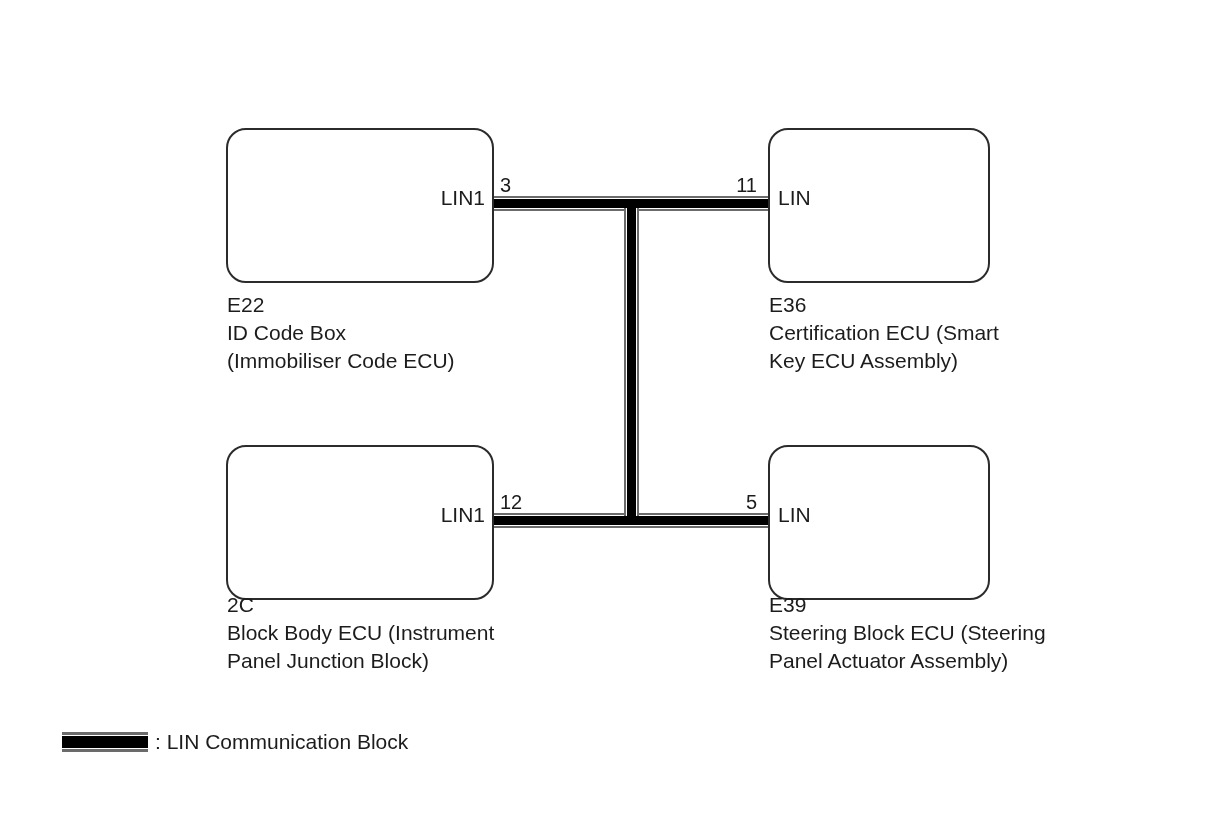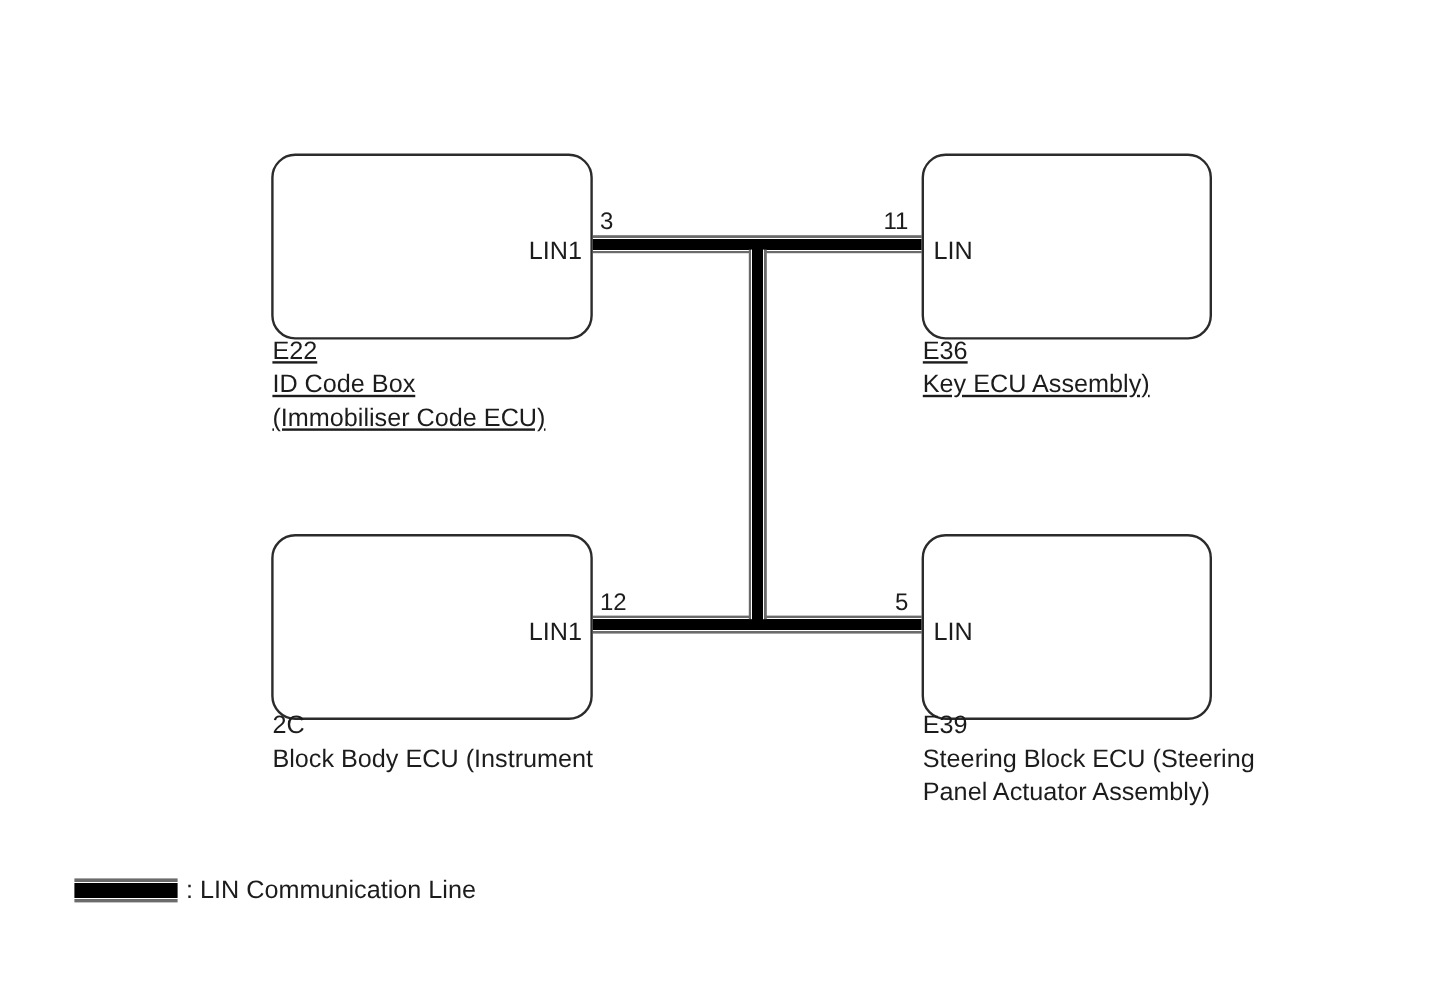--- a/index.html
+++ b/index.html
@@ -22,24 +22,24 @@
   }
   .ecu-box {
     position: relative;
     width: 268px;
     height: 155px;
     box-sizing: border-box;
     border: 2px solid #2b2b2b;
     border-radius: 20px;
     background: #ffffff;
   }
-  .node.wide .ecu-box { width: 242px; text-align: center; }
+  .node.wide .ecu-box { width: 222px; text-align: center; }
   .port-label {
     position: absolute;
-    top: 68px;
+    top: 56px;
     font-size: 21px;
     line-height: 24px;
     white-space: nowrap;
     color: #1c1c1c;
   }
   .port-right { right: 7px; }
   .port-left  { left: 8px; }
   .pin-number {
     position: absolute;
     top: 45px;
@@ -52,21 +52,21 @@
   .pin-out-left  { right: 279px; }
   .caption {
     position: absolute;
     left: 1px;
     width: 340px;
     font-size: 21px;
     line-height: 28px;
     white-space: nowrap;
     color: #1c1c1c;
   }
-  .row-top .caption    { top: 151px; text-decoration: underline; }
+  .row-top .caption    { top: 163px; }
   .row-bottom .caption { top: 146px; }
 
   
   .lin-h {
     position: absolute;
     height: 15px;
     background: linear-gradient(to bottom,
       #6b6b6b 0px, #6b6b6b 2px,
       #ffffff 2px, #ffffff 3px,
       #000000 3px, #000000 12px,
@@ -138,45 +138,47 @@
     </div>
   </div>
 
   <div class="node row-top wide" id="node-e36">
     <div class="ecu-box">
       <span class="port-label port-left">LIN</span>
     </div>
     <span class="pin-number pin-out-left">11</span>
     <div class="caption">
       <div>E36</div>
+      <div>Certification ECU (Smart</div>
       <div>Key ECU Assembly)</div>
     </div>
   </div>
 
   <div class="node row-bottom" id="node-2c">
     <div class="ecu-box">
       <span class="port-label port-right">LIN1</span>
     </div>
     <span class="pin-number pin-out-right">12</span>
     <div class="caption">
       <div>2C</div>
       <div>Block Body ECU (Instrument</div>
+      <div>Panel Junction Block)</div>
     </div>
   </div>
 
   <div class="node row-bottom wide" id="node-e39">
     <div class="ecu-box">
       <span class="port-label port-left">LIN</span>
     </div>
     <span class="pin-number pin-out-left">5</span>
     <div class="caption">
       <div>E39</div>
       <div>Steering Block ECU (Steering</div>
       <div>Panel Actuator Assembly)</div>
     </div>
   </div>
 
   <div class="legend">
     <div class="legend-swatch"></div>
-    <div class="legend-label">: LIN Communication Line</div>
+    <div class="legend-label">: LIN Communication Block</div>
   </div>
 
 </div>
 
 </body></html>

